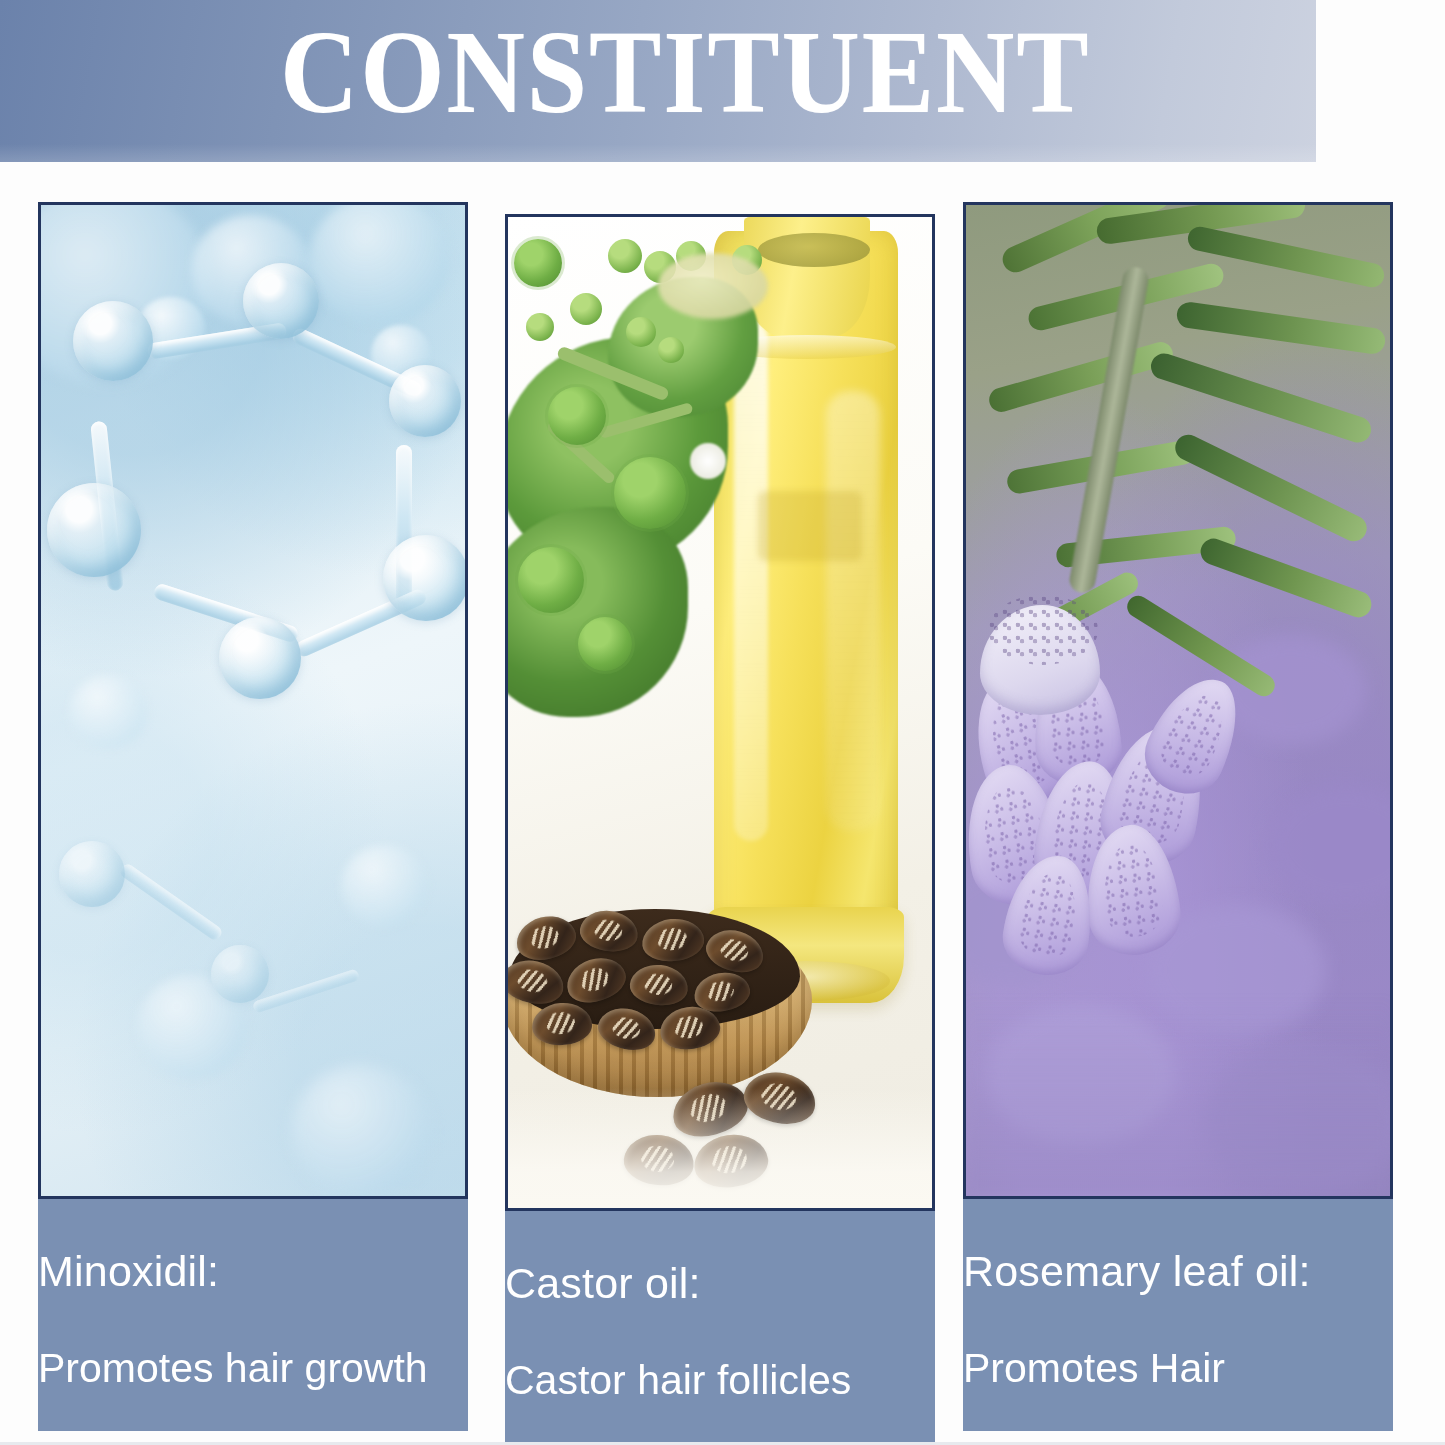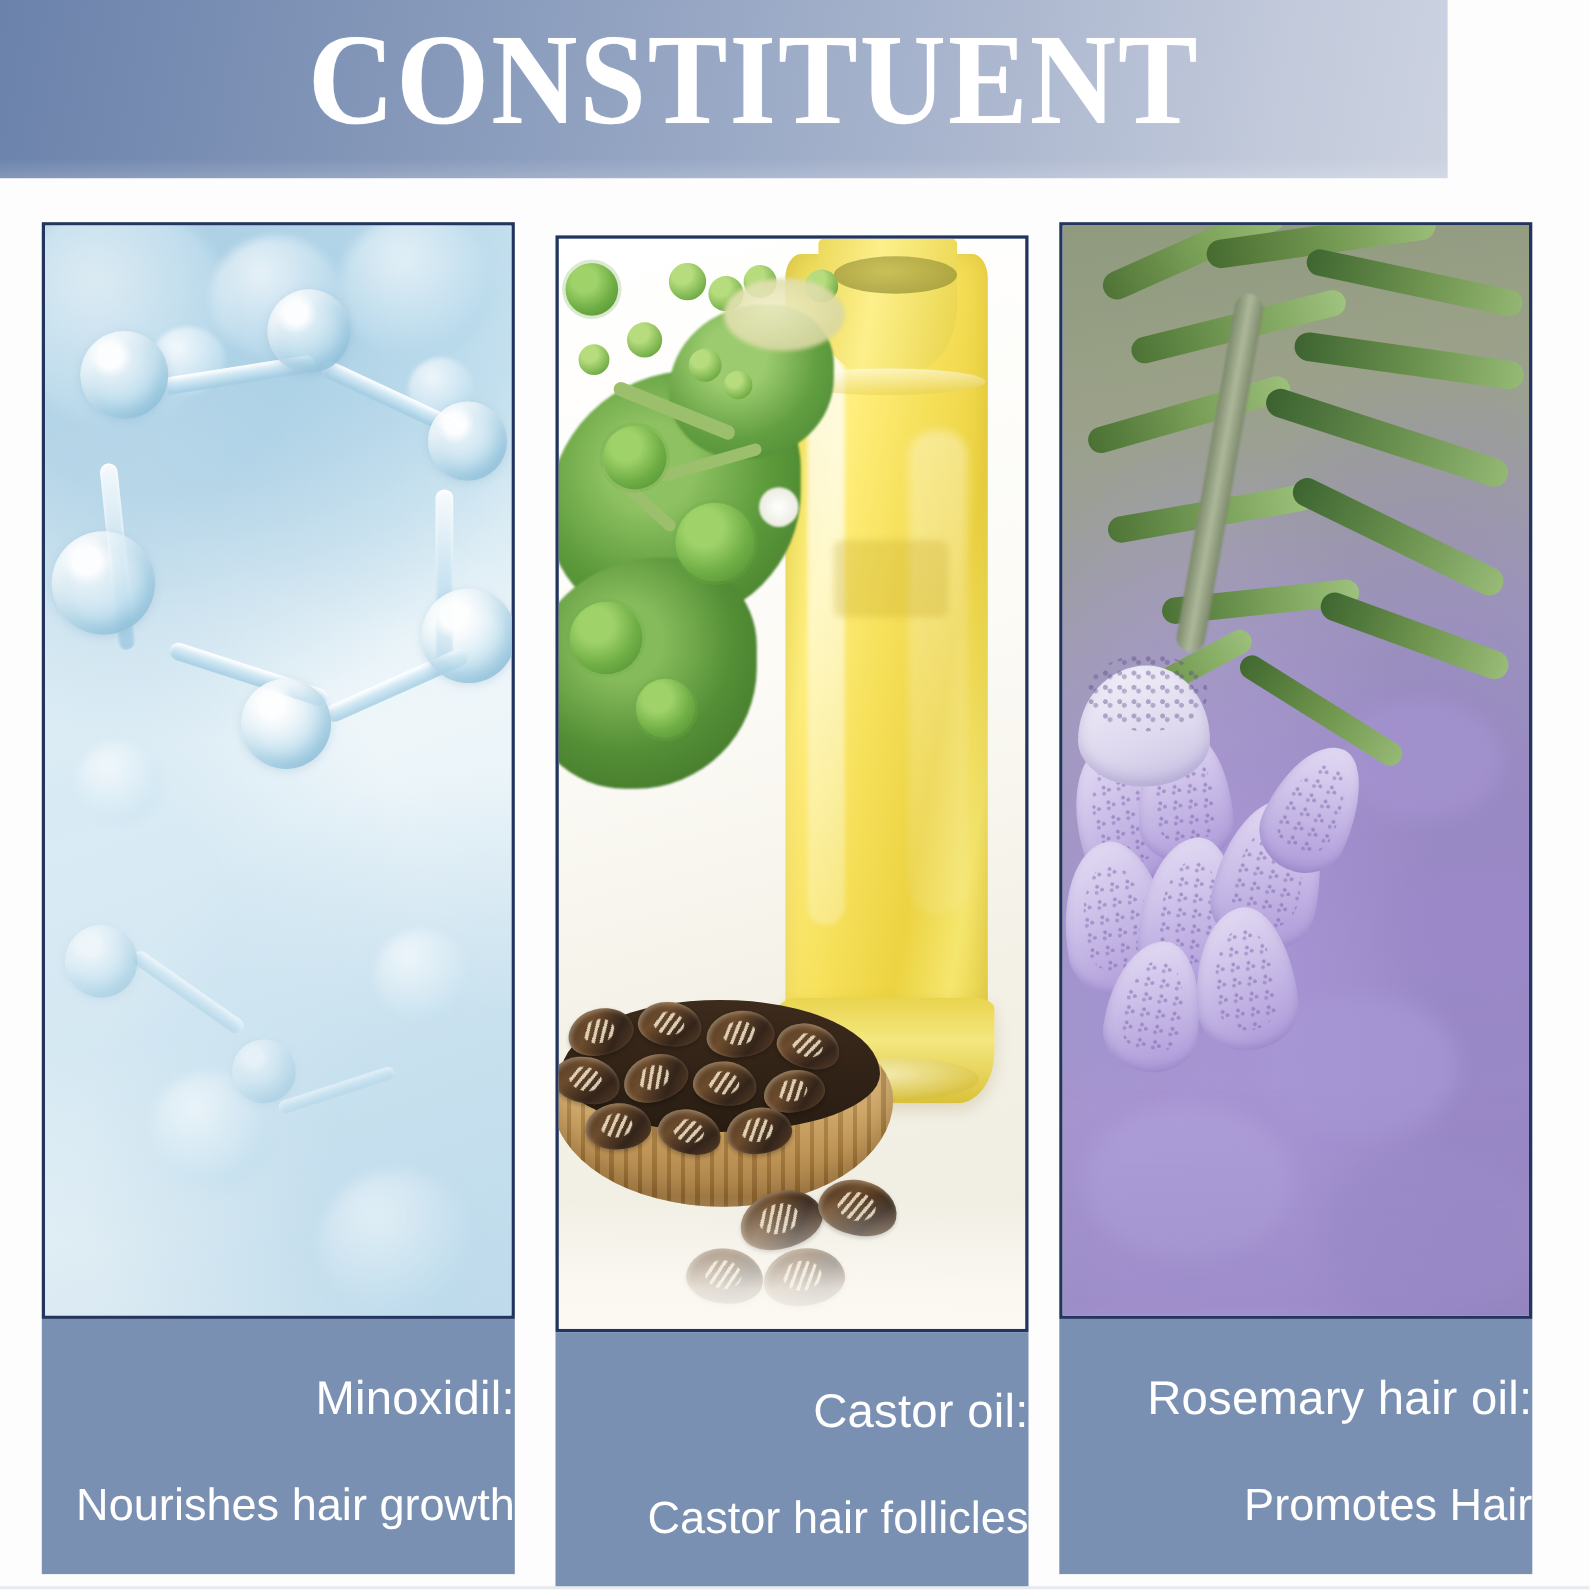--- a/index.html
+++ b/index.html
@@ -47,21 +47,21 @@
     border:3px solid #23355e;
     overflow:hidden;
     background:#eef4f8;
   }
   .caption{
     width:430px;
     min-height:232px;
     background:#7a90b3;
     box-sizing:border-box;
     padding-top:48px;
-    text-align:right;
+    text-align:left;
     color:#ffffff;
   }
   .caption-title{
     font-size:43px;line-height:48px;font-weight:400;
     letter-spacing:0.2px;
   }
   .caption-sub{
     margin-top:50px;
     font-size:41px;line-height:46px;font-weight:400;
     letter-spacing:0px;
@@ -227,21 +227,21 @@
           <div class="atom" style="left:6px;top:278px;width:94px;height:94px;"></div>
 
           <div class="bond" style="left:70px;top:690px;width:120px;height:14px;transform:rotate(35deg);opacity:0.55;"></div>
           <div class="atom" style="left:18px;top:636px;width:66px;height:66px;opacity:0.6;"></div>
           <div class="atom" style="left:170px;top:740px;width:58px;height:58px;opacity:0.5;"></div>
           <div class="bond" style="left:210px;top:780px;width:110px;height:12px;transform:rotate(-18deg);opacity:0.45;"></div>
         </div>
       </div>
       <div class="caption">
         <div class="caption-title">Minoxidil:</div>
-        <div class="caption-sub">Nourishes hair growth</div>
+        <div class="caption-sub">Promotes hair growth</div>
       </div>
     </div>
 
     <div class="col col-1">
       <div class="photo">
         <div class="ph-castor" style="position:absolute;inset:0;">
 
           <div class="oil-bottle">
             <div style="position:absolute;left:20px;top:90px;width:34px;height:520px;background:linear-gradient(to bottom,rgba(255,255,255,0.8),rgba(255,255,255,0.25));border-radius:20px;filter:blur(2px);"></div>
             <div style="position:absolute;left:112px;top:160px;width:54px;height:440px;background:linear-gradient(to bottom,rgba(255,255,255,0.35),rgba(255,255,255,0.1));border-radius:24px;filter:blur(4px);"></div>
@@ -346,21 +346,21 @@
           <div class="petal" style="left:120px;top:620px;width:92px;height:130px;transform:rotate(-6deg);"></div>
           <div class="petal" style="left:40px;top:650px;width:86px;height:120px;transform:rotate(8deg);"></div>
 
           <div style="position:absolute;left:14px;top:400px;width:120px;height:110px;border-radius:52% 48% 50% 50%/62% 62% 38% 38%;background:linear-gradient(160deg,#f4f2fa,#ddd8ee 60%,#c6bee2);box-shadow:inset 0 -6px 12px rgba(120,105,170,0.3);"></div>
           <div style="position:absolute;left:22px;top:390px;width:110px;height:70px;border-radius:50%;background:radial-gradient(circle at 30% 30%,rgba(90,70,130,0.45) 0 2px,rgba(0,0,0,0) 2.5px),radial-gradient(circle at 62% 55%,rgba(90,70,130,0.4) 0 2px,rgba(0,0,0,0) 2.5px);background-size:13px 13px;opacity:0.9;"></div>
 
           <div style="position:absolute;left:0;bottom:0;width:100%;height:200px;background:linear-gradient(to bottom,rgba(150,135,195,0) 0%,rgba(150,135,195,0.45) 100%);filter:blur(6px);"></div>
         </div>
       </div>
       <div class="caption">
-        <div class="caption-title">Rosemary hair oil:</div>
+        <div class="caption-title">Rosemary leaf oil:</div>
         <div class="caption-sub">Promotes Hair</div>
       </div>
     </div>
 
   </div>
 
   <div class="bottom-line"></div>
 </div>
 
 </body></html>

